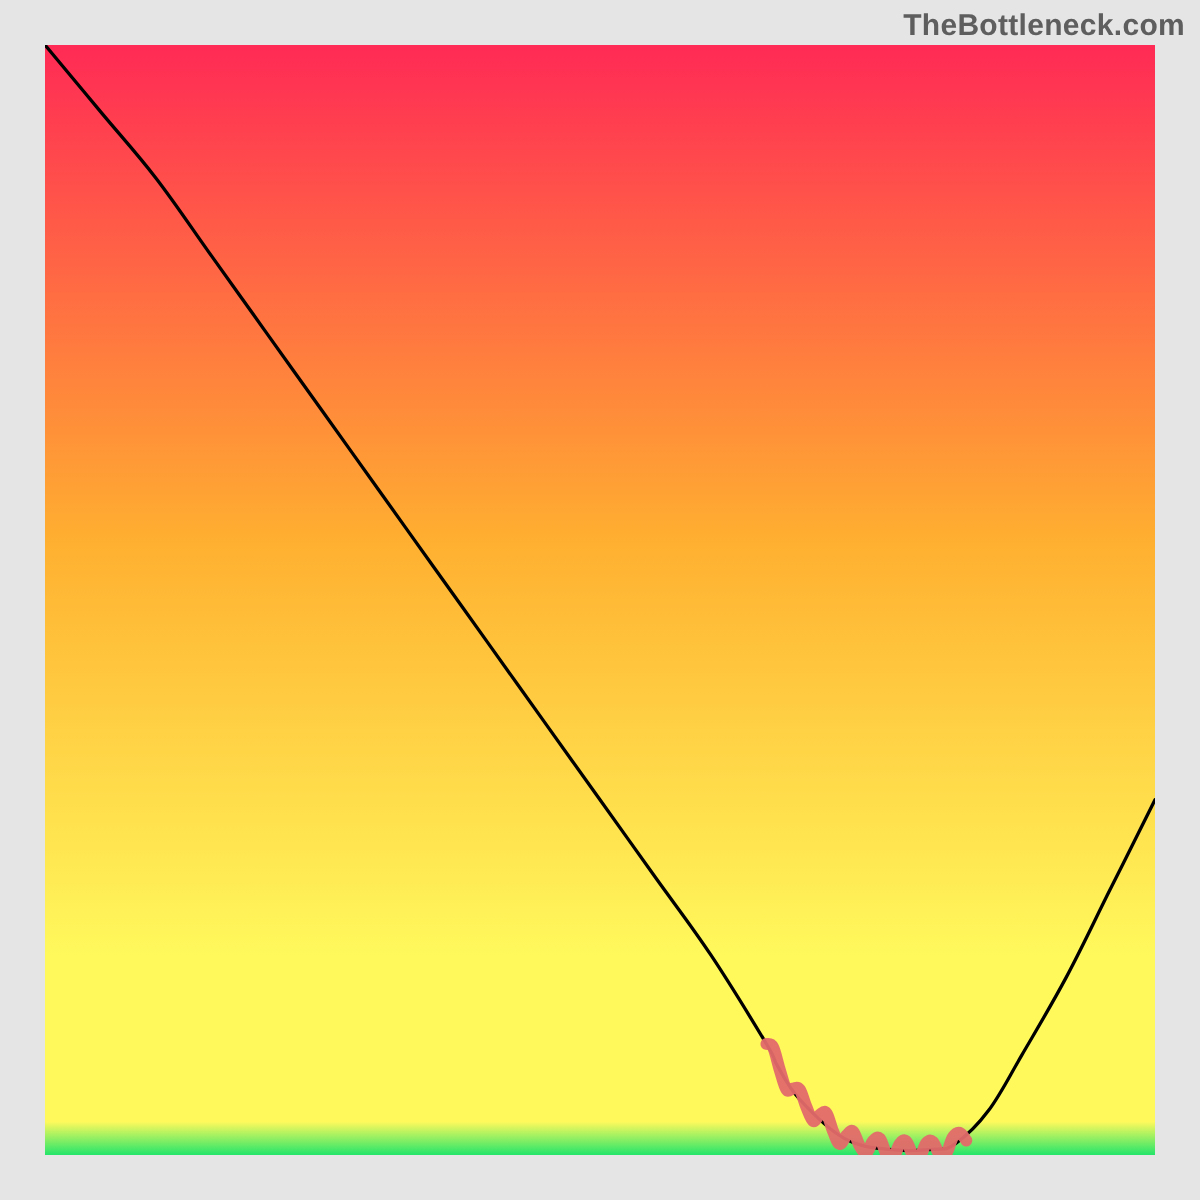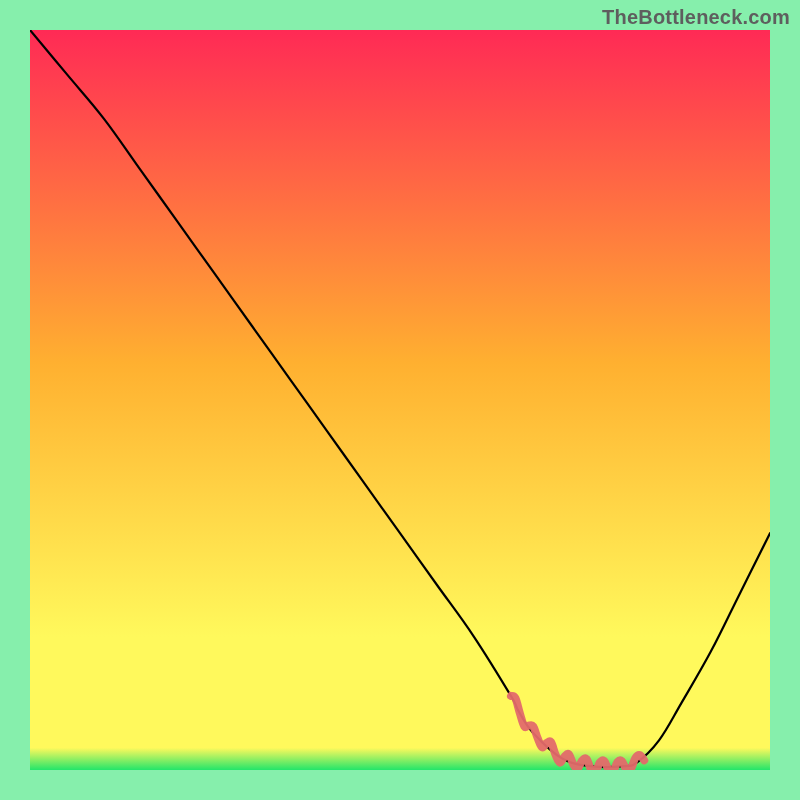--- a/index.html
+++ b/index.html
@@ -8,21 +8,21 @@
     width: 800px;
     height: 800px;
     background: #000;
     overflow: hidden;
     font-family: Arial, Helvetica, sans-serif;
   }
   .stage {
     position: relative;
     width: 800px;
     height: 800px;
-    background: #86efac;
+    background: #e5e5e5;
   }
   .watermark {
     position: absolute;
     top: 6px;
     right: 10px;
     font-size: 20px;
     font-weight: bold;
     color: #5e5e5e;
     z-index: 10;
     letter-spacing: 0.2px;

